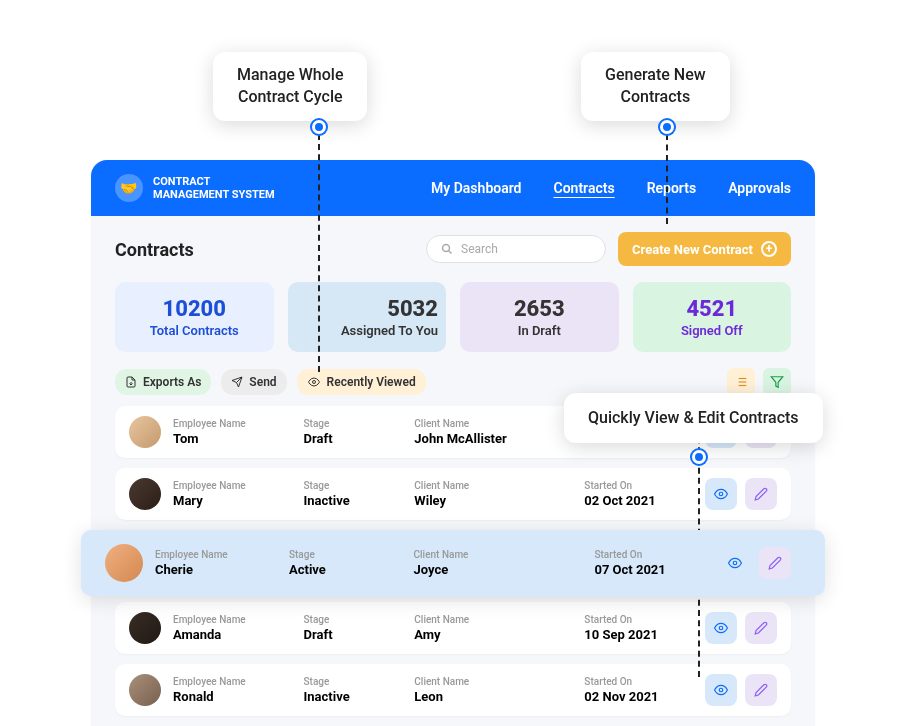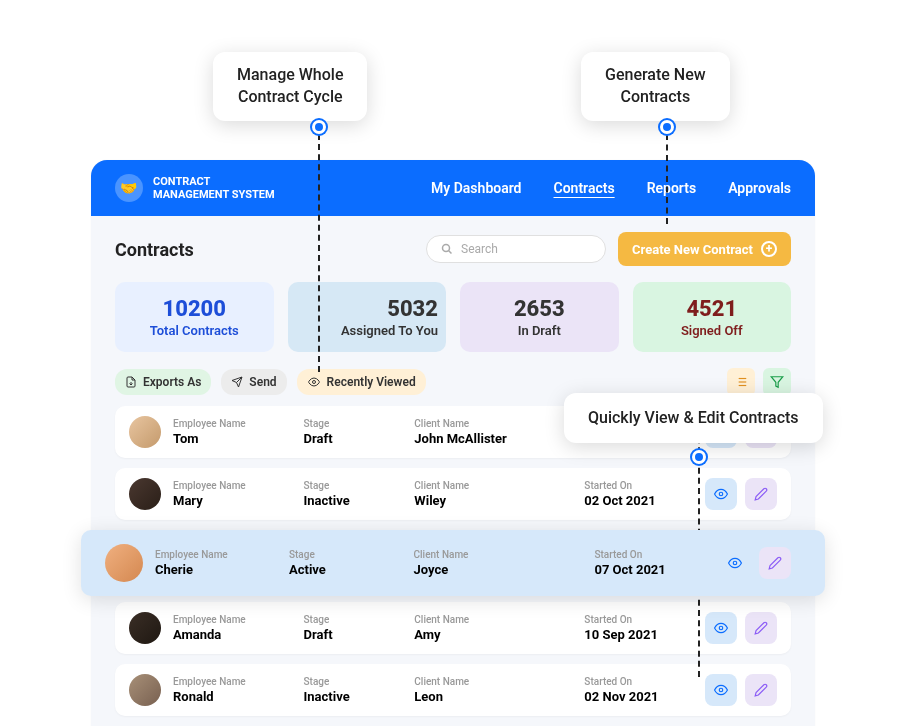--- a/index.html
+++ b/index.html
@@ -35,21 +35,21 @@
 .create-btn { background: #f5b942; color: #fff; border: none; border-radius: 8px; padding: 9px 14px; font-size: 13px; font-weight: 700; display: flex; align-items: center; gap: 8px; cursor: pointer; }
 .plus-circle { width: 16px; height: 16px; border: 2px solid #fff; border-radius: 50%; display: flex; align-items: center; justify-content: center; font-size: 12px; line-height: 1; }
 
 .stats { display: flex; gap: 14px; padding: 8px 24px 16px; }
 .stat-card { flex: 1; border-radius: 10px; padding: 14px 8px; text-align: center; }
 .stat-value { font-size: 22px; font-weight: 800; margin-bottom: 2px; }
 .stat-label { font-size: 13px; font-weight: 600; }
 .stat-1 { background: #e8f0ff; } .stat-1 .stat-value, .stat-1 .stat-label { color: #1d4ed8; }
 .stat-2 { background: #d6e8f5; } .stat-2 .stat-value, .stat-2 .stat-label { color: #333; text-align: right; }
 .stat-3 { background: #ebe4f7; } .stat-3 .stat-value, .stat-3 .stat-label { color: #333; }
-.stat-4 { background: #d9f5e1; } .stat-4 .stat-value, .stat-4 .stat-label { color: #7f1d1d; }
+.stat-4 { background: #d9f5e1; } .stat-4 .stat-value, .stat-4 .stat-label { color: #6d28d9; }
 
 .actions { display: flex; align-items: center; gap: 10px; padding: 0 24px 10px; }
 .chip { display: flex; align-items: center; gap: 6px; padding: 6px 10px; border-radius: 12px; font-size: 12px; font-weight: 600; color: #333; cursor: pointer; }
 .chip-green { background: #e0f5e4; }
 .chip-gray { background: #ececec; }
 .chip-orange { background: #fff0d6; }
 .icon-btn-group { margin-left: auto; display: flex; gap: 8px; }
 .sq-btn { width: 28px; height: 28px; border-radius: 6px; display: flex; align-items: center; justify-content: center; cursor: pointer; }
 .sq-btn.orange { background: #fff0d6; color: #e09020; }
 .sq-btn.green { background: #d9f5e1; color: #1a9e4a; }

